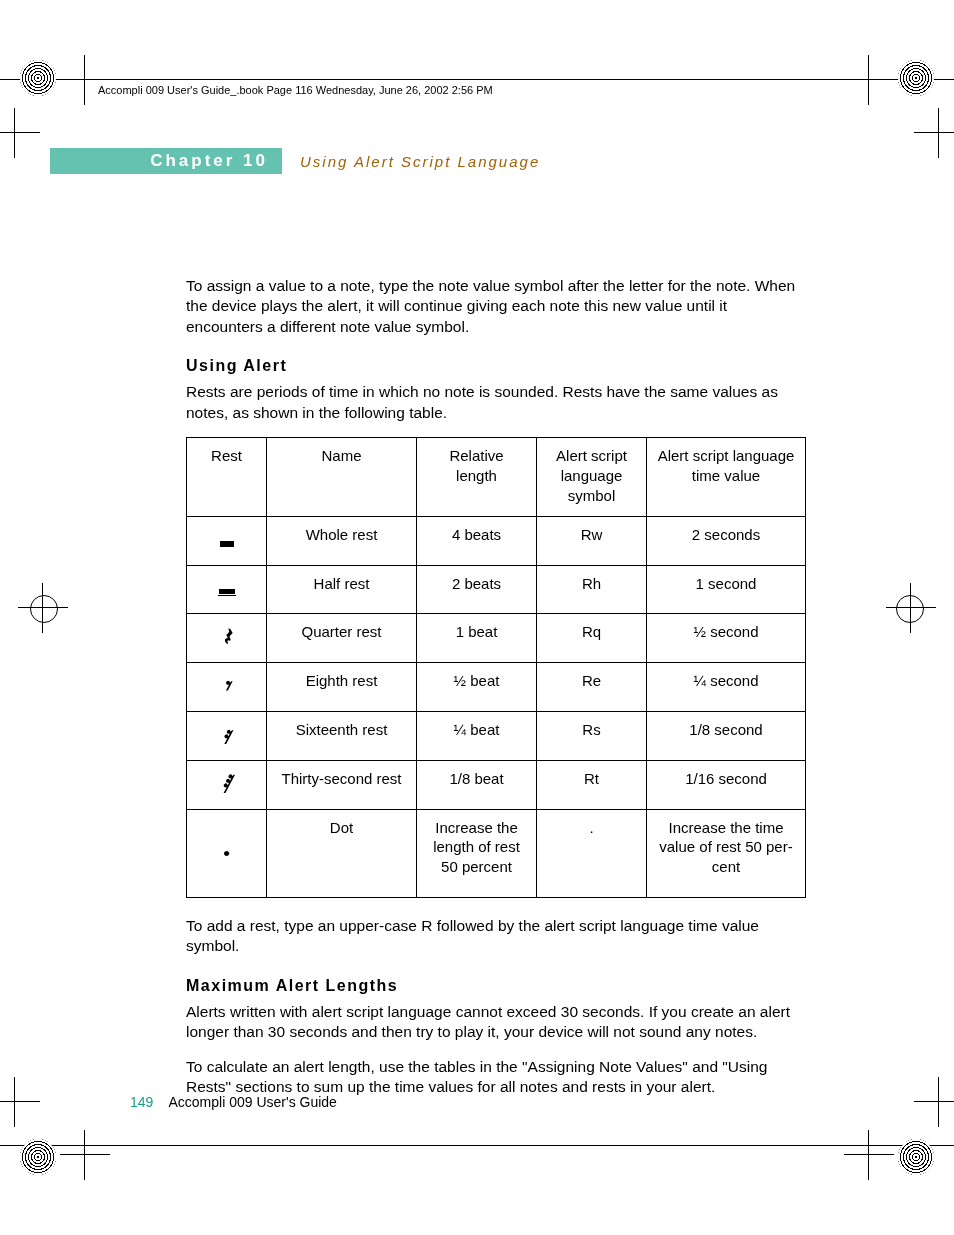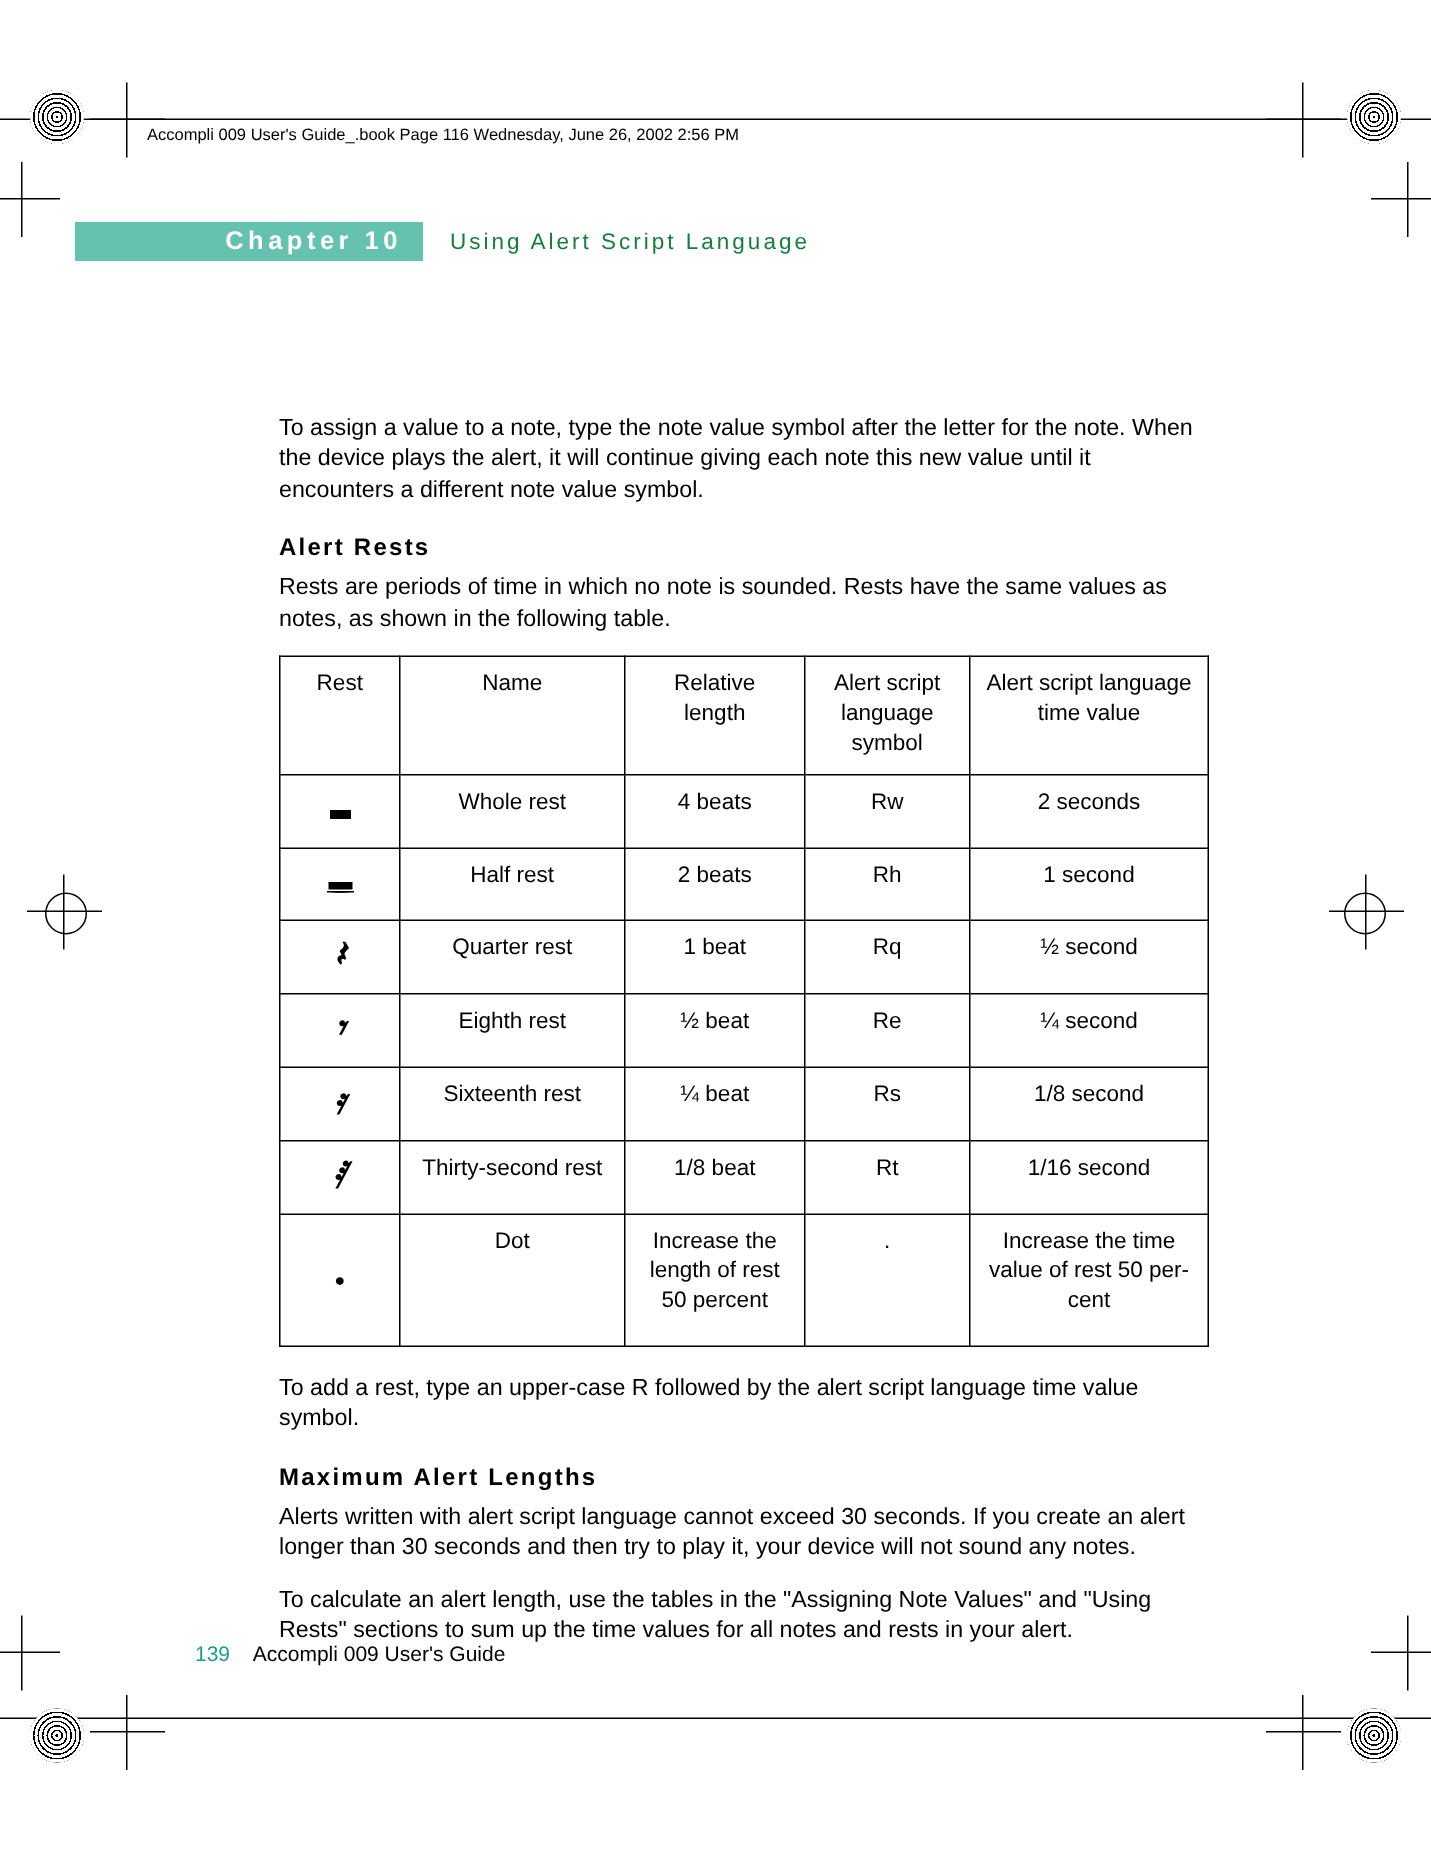--- a/index.html
+++ b/index.html
@@ -75,21 +75,22 @@
     box-sizing: border-box;
   }
   .chapter-bar .label {
     color: #fff;
     font-weight: bold;
     letter-spacing: 3px;
     font-size: 17px;
   }
   .chapter-title {
     margin-left: 18px;
-    color: #15803d;
+    color: #a16207;
+    font-style: italic;
     letter-spacing: 2px;
     font-size: 15px;
   }
   .content {
     position: absolute;
     left: 186px;
     top: 276px;
     width: 620px;
     font-size: 15.5px;
     line-height: 1.32;
@@ -169,21 +170,21 @@
 <div class="chapter-bar">
   <div class="bg">
       <span class="label">Chapter 10</span>
     </div>
   <span class="chapter-title">Using Alert Script Language</span>
 </div>
 
 <div class="content">
   <p>To assign a value to a note, type the note value symbol after the letter for the note. When the device plays the alert, it will continue giving each note this new value until it encounters a different note value symbol.</p>
 
-  <h3>Alert Rests</h3>
+  <h3>Using Alert</h3>
   <p>Rests are periods of time in which no note is sounded. Rests have the same values as notes, as shown in the following table.</p>
 
   <table class="rest">
     <colgroup>
       <col style="width:80px">
         <col style="width:150px">
         <col style="width:120px">
         <col style="width:110px">
         <col>
     </colgroup>
@@ -250,15 +251,15 @@
   </table>
 
   <p>To add a rest, type an upper-case R followed by the alert script language time value symbol.</p>
 
   <h3>Maximum Alert Lengths</h3>
   <p>Alerts written with alert script language cannot exceed 30 seconds. If you create an alert longer than 30 seconds and then try to play it, your device will not sound any notes.</p>
   <p>To calculate an alert length, use the tables in the "Assigning Note Values" and "Using Rests" sections to sum up the time values for all notes and rests in your alert.</p>
 </div>
 
 <div class="footer">
-  <span class="pn">139</span>
+  <span class="pn">149</span>
   <span>Accompli 009 User's Guide</span>
 </div>
 
 </body></html>

